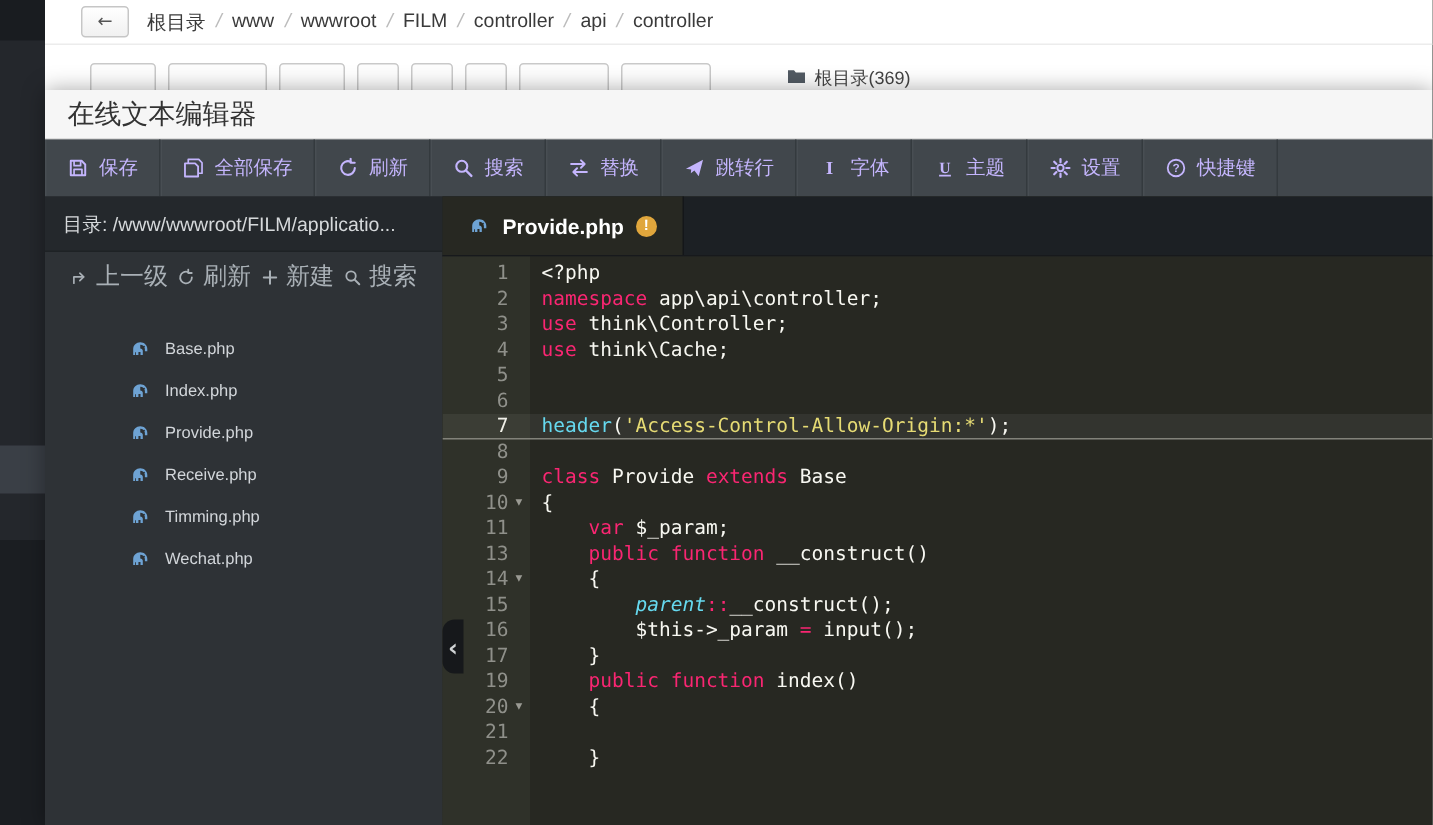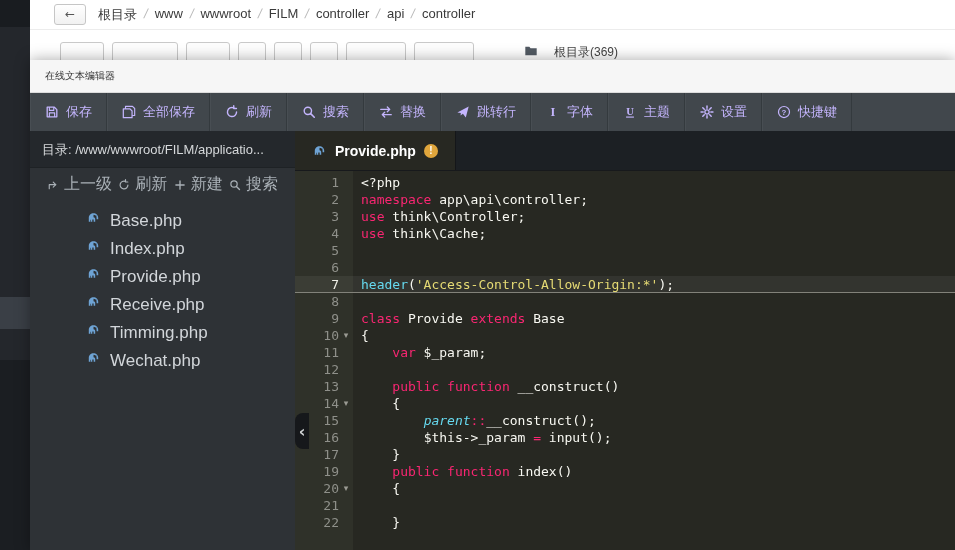--- a/index.html
+++ b/index.html
@@ -19,41 +19,41 @@
   
   .topbar{position:absolute;left:30px;top:0;right:0;height:30px;background:#fff;border-bottom:1px solid #ececec;display:flex;align-items:center;padding-left:24px;}
   .back-btn{width:32px;height:21px;border:1px solid #c6c6c6;border-radius:3px;background:linear-gradient(#fff,#f1f1f1);color:#555;font-size:12px;line-height:19px;text-align:center;cursor:pointer;margin-right:10px;font-family:"DejaVu Sans",sans-serif;}
   .breadcrumb{display:flex;font-size:13px;color:#3a3a3a;}
   .bc-item{cursor:pointer;padding:0 2px;}
   .bc-sep{color:#bbb;margin:0 5px;transform:skewX(-12deg);}
 
   
   .cut-row{position:absolute;left:30px;top:42px;right:0;height:18px;overflow:hidden;display:flex;align-items:flex-start;padding-left:30px;gap:8px;}
   .ghost-btn{display:inline-block;height:26px;border:1px solid #c9c9c9;border-radius:3px;background:#fdfdfd;flex:0 0 auto;cursor:pointer;}
-  .folder-label{margin-left:42px;display:flex;align-items:flex-start;gap:16px;color:#444;font-size:12px;padding-top:2px;white-space:nowrap;}
+  .folder-label{margin-left:42px;display:flex;align-items:flex-start;gap:5px;color:#444;font-size:12px;padding-top:2px;white-space:nowrap;}
   .folder-label .icon{color:#525a63;}
 
   
   .modal{position:absolute;left:30px;top:60px;right:0;bottom:0;display:flex;flex-direction:column;box-shadow:0 0 14px rgba(0,0,0,.35);z-index:5;background:#2e3236;}
-  .modal-title{height:33px;flex:0 0 33px;background:#f6f6f6;border-bottom:1px solid #dcdcdc;font-size:10px;color:#333;line-height:32px;padding-left:15px;}
+  .modal-title{height:33px;flex:0 0 33px;background:#f6f6f6;border-bottom:1px solid #dcdcdc;font-size:18px;color:#333;line-height:32px;padding-left:15px;}
   .modal-toolbar{height:38px;flex:0 0 38px;background:#41474c;display:flex;align-items:stretch;}
   .tbtn{display:flex;align-items:center;gap:7px;padding:0 14px;color:#c4b5fd;font-size:13px;border-right:1px solid #343a3e;border-left:1px solid rgba(255,255,255,.04);cursor:pointer;background:transparent;border-top:none;border-bottom:none;font-family:"Liberation Sans",sans-serif;}
   .icon{display:inline-flex;align-items:center;justify-content:center;}
   .icon svg{width:14px;height:14px;display:block;}
 
   .modal-body{flex:1;display:flex;position:relative;min-height:0;}
 
   
   .file-panel{width:265px;flex:0 0 265px;background:#2e3236;display:flex;flex-direction:column;color:#cfd3d7;}
   .dir-bar{height:37px;flex:0 0 37px;background:#24282c;border-bottom:1px solid #1e2225;color:#d6d9db;font-size:13px;line-height:37px;padding-left:12px;white-space:nowrap;overflow:hidden;}
   .file-actions{height:33px;flex:0 0 33px;display:flex;align-items:center;justify-content:space-between;padding:0 17px;font-size:16px;color:#a9b0b6;}
   .file-action{display:flex;align-items:center;gap:5px;cursor:pointer;}
   .file-action .icon svg{width:12px;height:12px;}
   .file-list{list-style:none;flex:1;padding-top:10px;overflow:hidden;}
-  .file-item{height:28px;display:flex;align-items:flex-start;gap:9px;padding-left:56px;font-size:17px;color:#d2d6da;cursor:pointer;white-space:nowrap;}
+  .file-item{height:28px;display:flex;align-items:flex-end;gap:9px;padding-left:56px;font-size:11px;color:#d2d6da;cursor:pointer;white-space:nowrap;}
   .php{color:#6ea3d4;}
   .php svg{width:15px;height:13px;}
 
   
   .editor-area{flex:1;display:flex;flex-direction:column;background:var(--c-background);min-width:0;}
   .tab-bar{height:40px;flex:0 0 40px;background:#1c2024;display:flex;align-items:stretch;border-bottom:1px solid #17191c;}
   .tab{display:flex;align-items:center;gap:8px;padding:0 17px;background:var(--c-background);color:#fff;font-size:14px;font-weight:bold;border-right:1px solid #141619;cursor:pointer;}
   .badge{width:14px;height:14px;border-radius:50%;background:#e0a63c;color:#fff;font-size:10px;font-weight:bold;display:inline-flex;align-items:center;justify-content:center;line-height:1;}
   .code-scroll{flex:1;overflow:hidden;padding-top:3px;font-family:"DejaVu Sans Mono",monospace;font-size:13px;line-height:17px;background:linear-gradient(to right,var(--c-gutter) 0,var(--c-gutter) 58px,var(--c-background) 58px);}
   .code-row{display:flex;height:17px;white-space:pre;}
@@ -327,21 +327,20 @@
             <div class="code-row"><div class="gutter"><span class="lnum">2</span><span class="fold"></span></div><div class="code-line"><span class="tok-keyword">namespace</span><span class="tok-plain"> app\api\controller;</span></div></div>
             <div class="code-row"><div class="gutter"><span class="lnum">3</span><span class="fold"></span></div><div class="code-line"><span class="tok-keyword">use</span><span class="tok-plain"> think\Controller;</span></div></div>
             <div class="code-row"><div class="gutter"><span class="lnum">4</span><span class="fold"></span></div><div class="code-line"><span class="tok-keyword">use</span><span class="tok-plain"> think\Cache;</span></div></div>
             <div class="code-row"><div class="gutter"><span class="lnum">5</span><span class="fold"></span></div><div class="code-line"></div></div>
             <div class="code-row"><div class="gutter"><span class="lnum">6</span><span class="fold"></span></div><div class="code-line"></div></div>
             <div class="code-row active"><div class="gutter"><span class="lnum">7</span><span class="fold"></span></div><div class="code-line"><span class="tok-support">header</span><span class="tok-plain">(</span><span class="tok-string">'Access-Control-Allow-Origin:*'</span><span class="tok-plain">);</span></div></div>
             <div class="code-row"><div class="gutter"><span class="lnum">8</span><span class="fold"></span></div><div class="code-line"></div></div>
             <div class="code-row"><div class="gutter"><span class="lnum">9</span><span class="fold"></span></div><div class="code-line"><span class="tok-keyword">class</span><span class="tok-plain"> Provide </span><span class="tok-keyword">extends</span><span class="tok-plain"> Base</span></div></div>
             <div class="code-row"><div class="gutter"><span class="lnum">10</span><span class="fold">▾</span></div><div class="code-line"><span class="tok-plain">{</span></div></div>
             <div class="code-row"><div class="gutter"><span class="lnum">11</span><span class="fold"></span></div><div class="code-line"><span class="tok-plain">    </span><span class="tok-keyword">var</span><span class="tok-plain"> $_param;</span></div></div>
-            <div class="code-row"><div class="gutter"><span class="lnum">12</span><span class="fold"></span></div><div class="code-line"></div></div>
             <div class="code-row"><div class="gutter"><span class="lnum">13</span><span class="fold"></span></div><div class="code-line"><span class="tok-plain">    </span><span class="tok-keyword">public</span><span class="tok-plain"> </span><span class="tok-keyword">function</span><span class="tok-plain"> __construct()</span></div></div>
             <div class="code-row"><div class="gutter"><span class="lnum">14</span><span class="fold">▾</span></div><div class="code-line"><span class="tok-plain">    {</span></div></div>
             <div class="code-row"><div class="gutter"><span class="lnum">15</span><span class="fold"></span></div><div class="code-line"><span class="tok-plain">        </span><span class="tok-support-italic">parent</span><span class="tok-keyword">::</span><span class="tok-plain">__construct();</span></div></div>
             <div class="code-row"><div class="gutter"><span class="lnum">16</span><span class="fold"></span></div><div class="code-line"><span class="tok-plain">        </span><span class="tok-plain">$this-&gt;_param </span><span class="tok-keyword">=</span><span class="tok-plain"> input();</span></div></div>
             <div class="code-row"><div class="gutter"><span class="lnum">17</span><span class="fold"></span></div><div class="code-line"><span class="tok-plain">    }</span></div></div>
             <div class="code-row"><div class="gutter"><span class="lnum">19</span><span class="fold"></span></div><div class="code-line"><span class="tok-plain">    </span><span class="tok-keyword">public</span><span class="tok-plain"> </span><span class="tok-keyword">function</span><span class="tok-plain"> index()</span></div></div>
             <div class="code-row"><div class="gutter"><span class="lnum">20</span><span class="fold">▾</span></div><div class="code-line"><span class="tok-plain">    {</span></div></div>
             <div class="code-row"><div class="gutter"><span class="lnum">21</span><span class="fold"></span></div><div class="code-line"></div></div>
             <div class="code-row"><div class="gutter"><span class="lnum">22</span><span class="fold"></span></div><div class="code-line"><span class="tok-plain">    }</span></div></div>
           </div>

